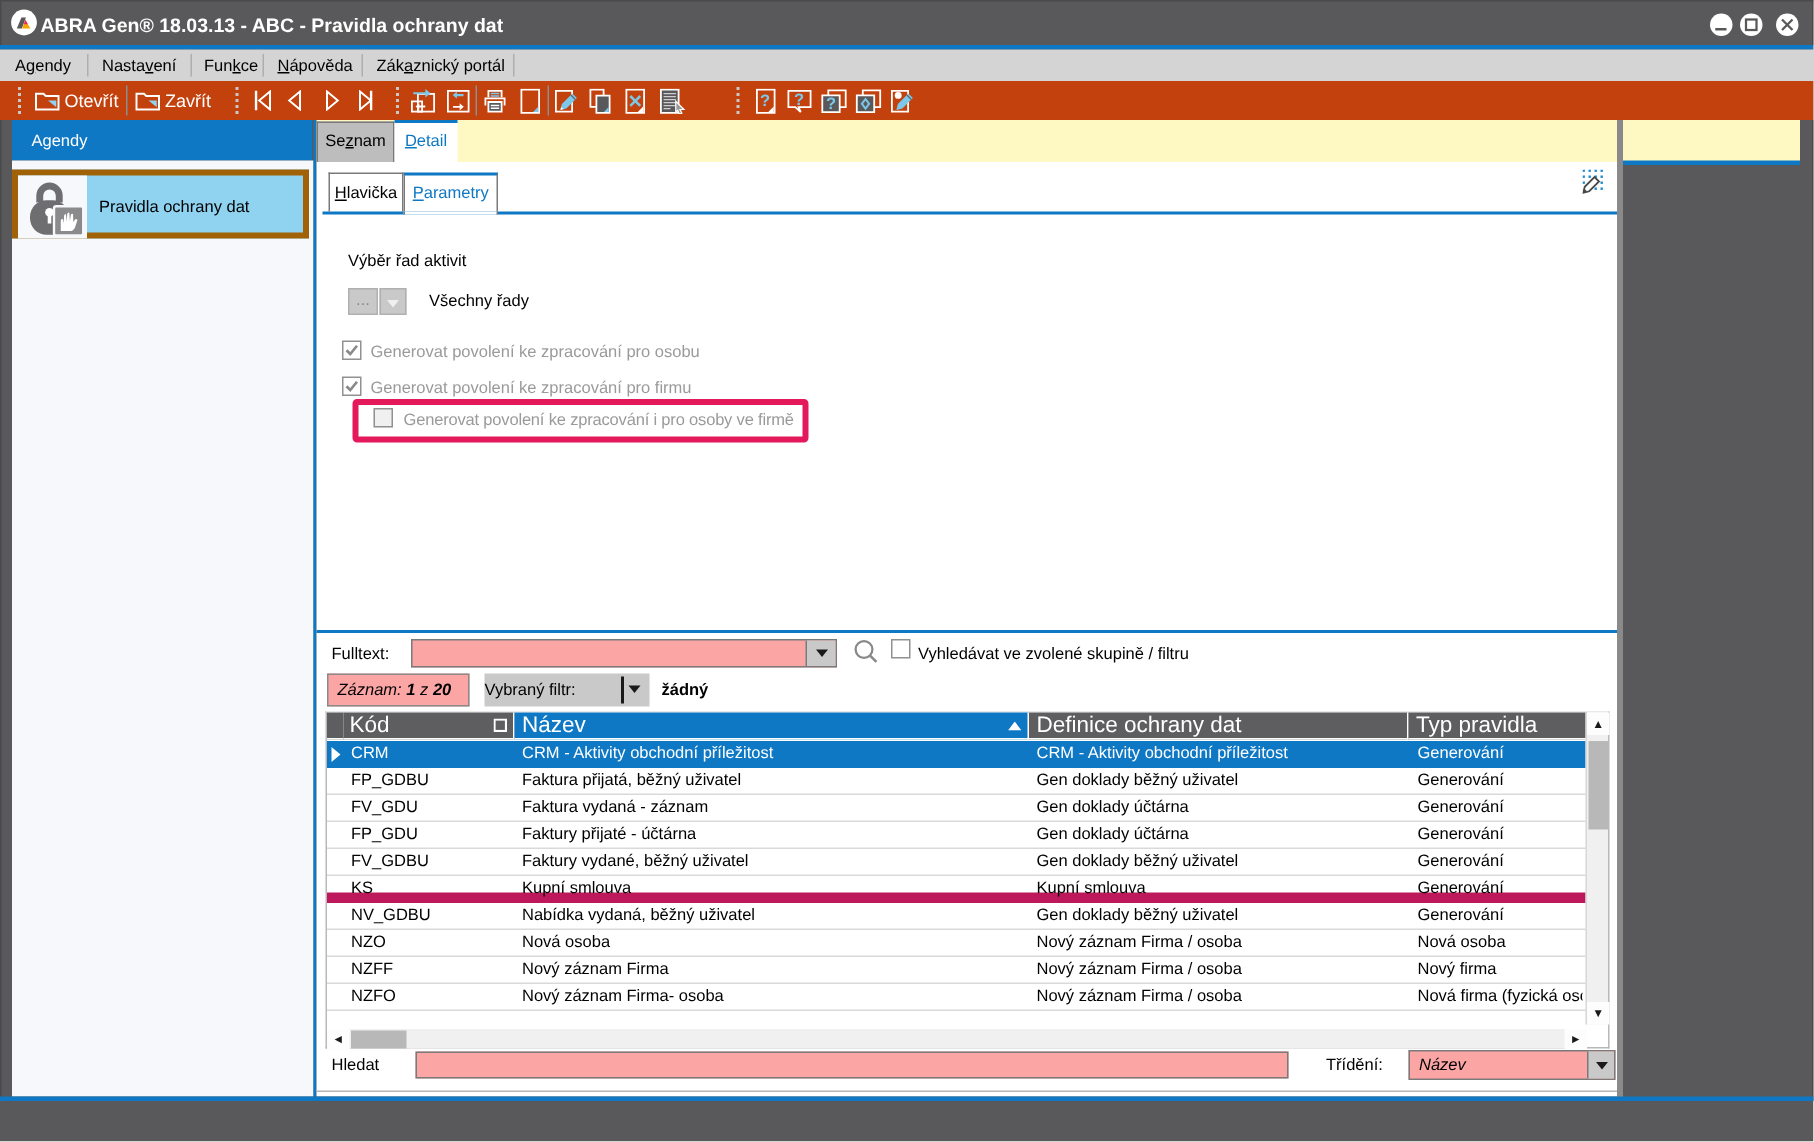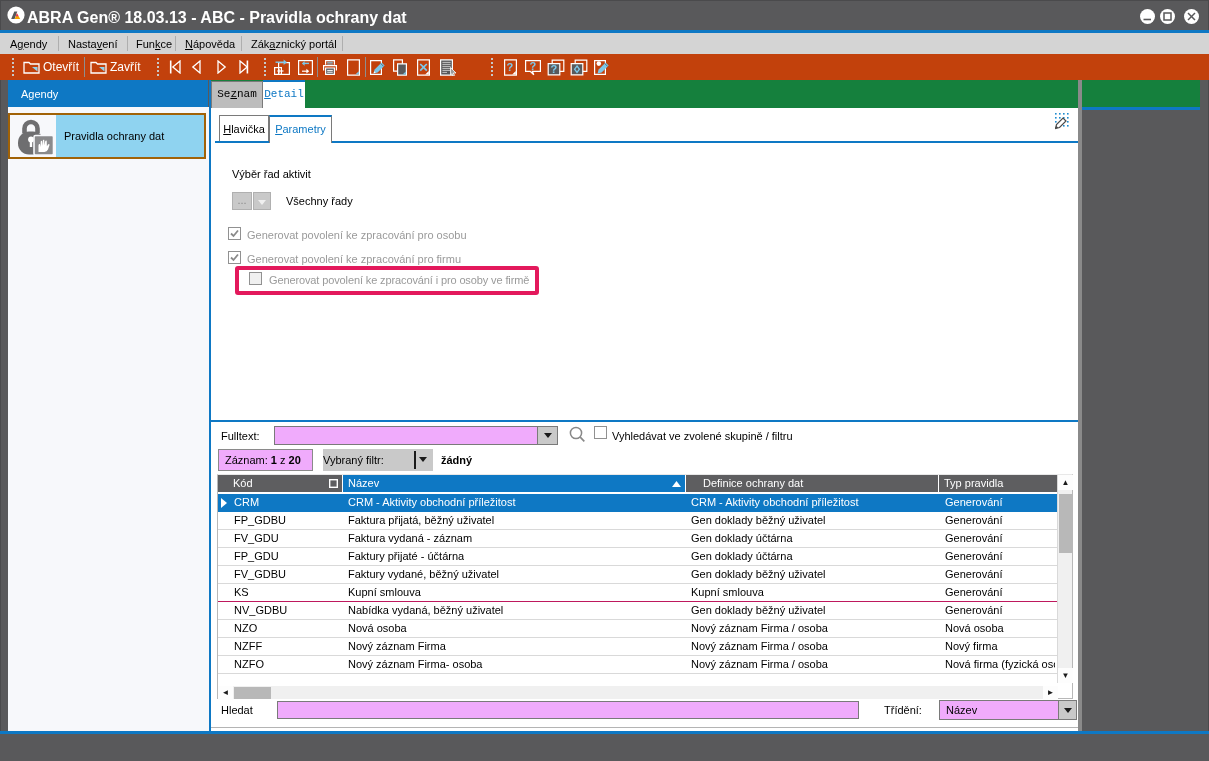--- a/index.html
+++ b/index.html
@@ -4,21 +4,21 @@
 <style>
 * { margin:0; padding:0; box-sizing:border-box; }
 html,body { width:1209px; height:761px; overflow:hidden; }
 body { font-family:"Liberation Sans", sans-serif; font-size:11px; color:#000; }
 #app { position:relative; width:1209px; height:761px; background:#59595b; }
 .abs { position:absolute; }
 u { text-decoration:underline; }
 
 
 #titlebar { left:0; top:0; width:1209px; height:30px; background:#59595b; border-top:1px solid #4a4a4c; border-left:1px solid #4a4a4c; border-right:1px solid #4a4a4c; }
-#title-text { left:26px; top:8px; color:#fff; font-size:16px; font-weight:bold; }
+#title-text { left:26px; top:8px; color:#fff; font-size:13px; font-weight:bold; }
 .winbtn { top:8px; width:15px; height:15px; border-radius:50%; background:#fff; }
 
 
 #blueline1 { left:0; top:30px; width:1209px; height:3px; background:#0e78c4; }
 
 
 #menubar { left:0; top:33px; width:1209px; height:21px; background:#d4d4d4; color:#000; }
 #menubar .mi { position:absolute; top:5px; font-size:11px; }
 #menubar .msep { position:absolute; top:3px; width:1px; height:15px; background:#aeaeae; }
 
@@ -29,26 +29,26 @@
 .tsep { position:absolute; top:3px; width:1px; height:20px; background:#8e8e8e; }
 .tbtext { position:absolute; top:6px; color:#fff; font-size:12px; }
 
 
 #lborder { left:0; top:80px; width:8px; height:654px; background:#59595b; border-left:1px solid #4a4a4c; }
 #rborder { left:1200px; top:80px; width:9px; height:654px; background:#59595b; border-right:1px solid #4a4a4c; }
 #agendy-hdr { left:8px; top:80px; width:200px; height:27px; background:#0e78c4; color:#fff; }
 #agendy-hdr span { position:absolute; left:13px; top:8px; font-size:11px; }
 #leftpanel { left:8px; top:107px; width:201px; height:624px; background:#f7f8fb; }
 #vblue { left:209px; top:80px; width:2px; height:651px; background:#0e78c4; }
-#agitem { position:absolute; left:0px; top:6px; width:198px; height:46px; border:2px solid #a16207; background:#8fd3f0; }
+#agitem { position:absolute; left:0px; top:6px; width:198px; height:46px; border:4px solid #a16207; background:#8fd3f0; }
 #agicon-cell { position:absolute; left:0; top:0; width:46px; height:42px; background:#f7f8fb; }
 #agitem span { position:absolute; left:54px; top:15px; font-size:11px; white-space:nowrap; }
 
 
-#tabstrip { left:211px; top:80px; width:989px; height:28px; background:#15803d;font-family:Liberation Mono, monospace; }
+#tabstrip { left:211px; top:80px; width:989px; height:28px; background:#fef9c3; }
 #tab-seznam { position:absolute; left:0px; top:1px; width:52px; height:27px; background:#bdbdbd; border:1px solid #7a7a7a; border-bottom:none; color:#000; text-align:center; line-height:25px; font-size:11px; }
 #tab-detail { position:absolute; left:52px; top:0px; width:42px; height:28px; background:#fff; border-top:2px solid #0e78c4; color:#0e78c4; text-align:center; line-height:24px; font-size:11px; }
 #content { left:211px; top:108px; width:867px; height:623px; background:#fff; }
 
 
 .itab { position:absolute; font-size:11px; text-align:center; }
 #itab1 { left:8px; top:7px; width:50px; height:26px; border:1px solid #7a7a7a; border-bottom:none; background:#fff; line-height:26px; }
 #itab2 { left:58px; top:7px; width:63px; height:28px; border:1px solid #7a7a7a; border-top:2px solid #0e78c4; border-bottom:none; background:#fff; color:#0e78c4; line-height:24px; }
 #itabline { position:absolute; left:4px; top:33px; width:863px; height:2px; background:#0e78c4; }
 #itabmask { position:absolute; left:58px; top:33px; width:63px; height:2px; background:#fff; border-left:1px solid #7a7a7a; border-right:1px solid #7a7a7a; }
@@ -56,27 +56,27 @@
 
 .lbl { position:absolute; font-size:11px; }
 .cb { position:absolute; width:13px; height:13px; background:#fff; border:1px solid #919191; }
 .gray { color:#9a9a9a; }
 #dots-btn { position:absolute; left:21px; top:84px; width:20px; height:18px; background:#c9c9c9; border:1px solid #b0b0b0; color:#8b8b8b; text-align:center; line-height:14px; }
 #dd-btn { position:absolute; left:42px; top:84px; width:18px; height:18px; background:#c9c9c9; border:1px solid #b0b0b0; }
 #hl-box { position:absolute; left:24px; top:158px; width:304px; height:29px; border:4px solid #e3195c; border-radius:3px; }
 
 
 #bluehr2 { position:absolute; left:0px; top:312px; width:867px; height:2px; background:#0e78c4; }
-.input { position:absolute; background:#f0abfc; border:1px solid #7a7a7a; }
+.input { position:absolute; background:#fca5a5; border:1px solid #7a7a7a;font-style:italic; }
 .ddgrey { position:absolute; background:#c9c9c9; border:1px solid #7a7a7a; }
 .arrow-down { width:0; height:0; border-left:4px solid transparent; border-right:4px solid transparent; border-top:5px solid #1a1a1a; position:absolute; }
 
 
 #grid { position:absolute; left:6px; top:366px; width:856px; height:225px; border:1px solid #b8b8b8; border-top:1px solid #e8e8e8; background:#fff; }
-.gh { position:absolute; top:0; height:18px; background:#5e5e60; color:#fff; font-size:11px; line-height:17px; border-right:1px solid #fff; border-bottom:1px solid #fff; }
+.gh { position:absolute; top:0; height:18px; background:#5e5e60; color:#fff; font-size:15px; line-height:17px; border-right:1px solid #fff; border-bottom:1px solid #fff; }
 .gr { position:absolute; left:0; width:840px; height:18px; font-size:11px; }
 .gr div { position:absolute; top:2px; white-space:nowrap; overflow:hidden; }
 .gsel { background:#0e78c4; color:#fff; }
 .vscroll { position:absolute; right:0px; top:0px; width:15px; height:208px; background:#f0f0f0; border-left:1px solid #d9d9d9; }
 .hscroll { position:absolute; left:0px; top:211px; width:840px; height:13px; background:#f0f0f0; }
 
 
 #divider { left:1078px; top:80px; width:4px; height:654px; background:#8a8a8a; }
 #rpanel { left:1082px; top:108px; width:118px; height:623px; background:#fff; }
 #rpanel-blue { left:1082px; top:107px; width:118px; height:3px; background:#0e78c4; }
@@ -345,21 +345,21 @@
       <div class="gh" style="left:11px;width:114px;padding-left:4px">Kód
         <svg style="position:absolute;right:4px;top:4px" width="9" height="9">
             <rect x="0.7" y="0.7" width="7.6" height="7.6" fill="none" stroke="#fff" stroke-width="1.4"></rect>
           </svg>
       </div>
       <div class="gh" style="left:125px;width:343px;padding-left:5px;background:#0e78c4">Název
         <svg style="position:absolute;right:4px;top:6px" width="9" height="6">
             <path d="M4.5 0 L9 6 L0 6 Z" fill="#fff"></path>
           </svg>
       </div>
-      <div class="gh" style="left:468px;width:253px;padding-left:17px">Definice ochrany dat</div>
+      <div class="gh" style="left:468px;width:253px;padding-left:5px">Definice ochrany dat</div>
       <div class="gh" style="left:721px;width:119px;padding-left:5px;border-right:none">Typ pravidla</div>
 
       <div id="rows" style="position:absolute;left:0;top:19px;width:840px;height:204px">
       <div class="gr gsel" style="top:0px;">
             <div style="left:3px;top:4px;width:0;height:0;border-top:5px solid transparent;border-bottom:5px solid transparent;border-left:6px solid #fff"></div>
             <div style="left:16px">CRM</div>
             <div style="left:130px">CRM - Aktivity obchodní příležitost</div>
             <div style="left:473px">CRM - Aktivity obchodní příležitost</div>
             <div style="left:727px;width:110px">Generování</div>
           </div>
@@ -380,21 +380,21 @@
             <div style="left:130px">Faktury přijaté - účtárna</div>
             <div style="left:473px">Gen doklady účtárna</div>
             <div style="left:727px;width:110px">Generování</div>
           </div>
       <div class="gr" style="top:72px;border-bottom:1px solid #d9d9d9;">
             <div style="left:16px">FV_GDBU</div>
             <div style="left:130px">Faktury vydané, běžný uživatel</div>
             <div style="left:473px">Gen doklady běžný uživatel</div>
             <div style="left:727px;width:110px">Generování</div>
           </div>
-      <div class="gr" style="top:90px;border-bottom:1px solid #be185d;">
+      <div class="gr" style="top:90px;border-bottom:7px solid #be185d;">
             <div style="left:16px">KS</div>
             <div style="left:130px">Kupní smlouva</div>
             <div style="left:473px">Kupní smlouva</div>
             <div style="left:727px;width:110px">Generování</div>
           </div>
       <div class="gr" style="top:108px;border-bottom:1px solid #d9d9d9;">
             <div style="left:16px">NV_GDBU</div>
             <div style="left:130px">Nabídka vydaná, běžný uživatel</div>
             <div style="left:473px">Gen doklady běžný uživatel</div>
             <div style="left:727px;width:110px">Generování</div>

